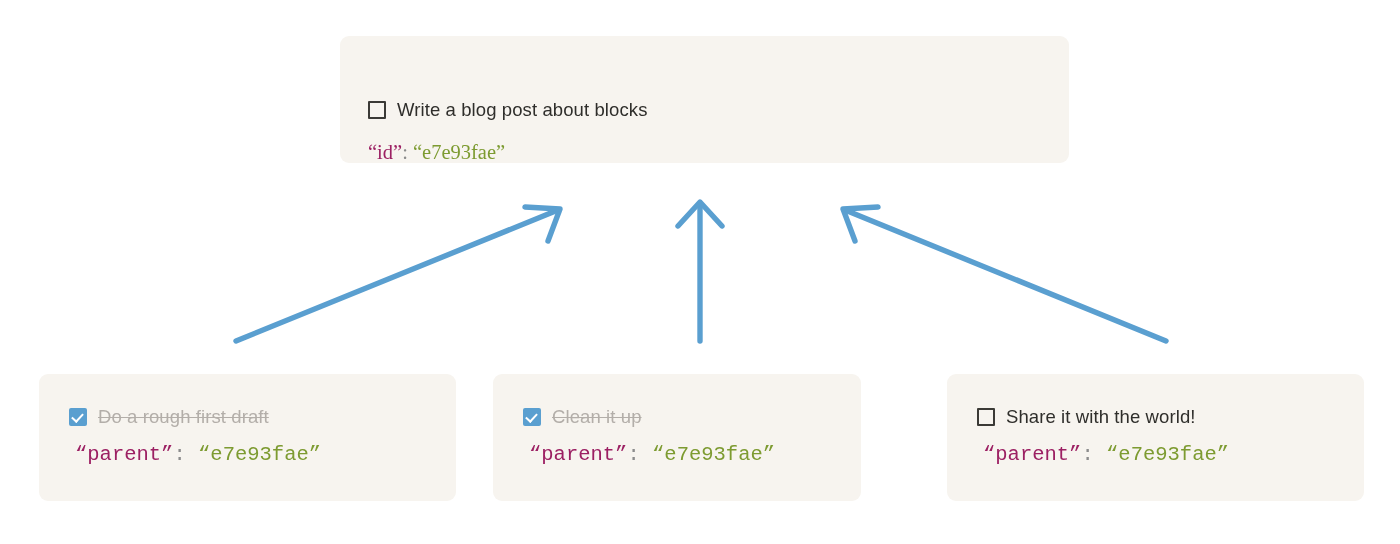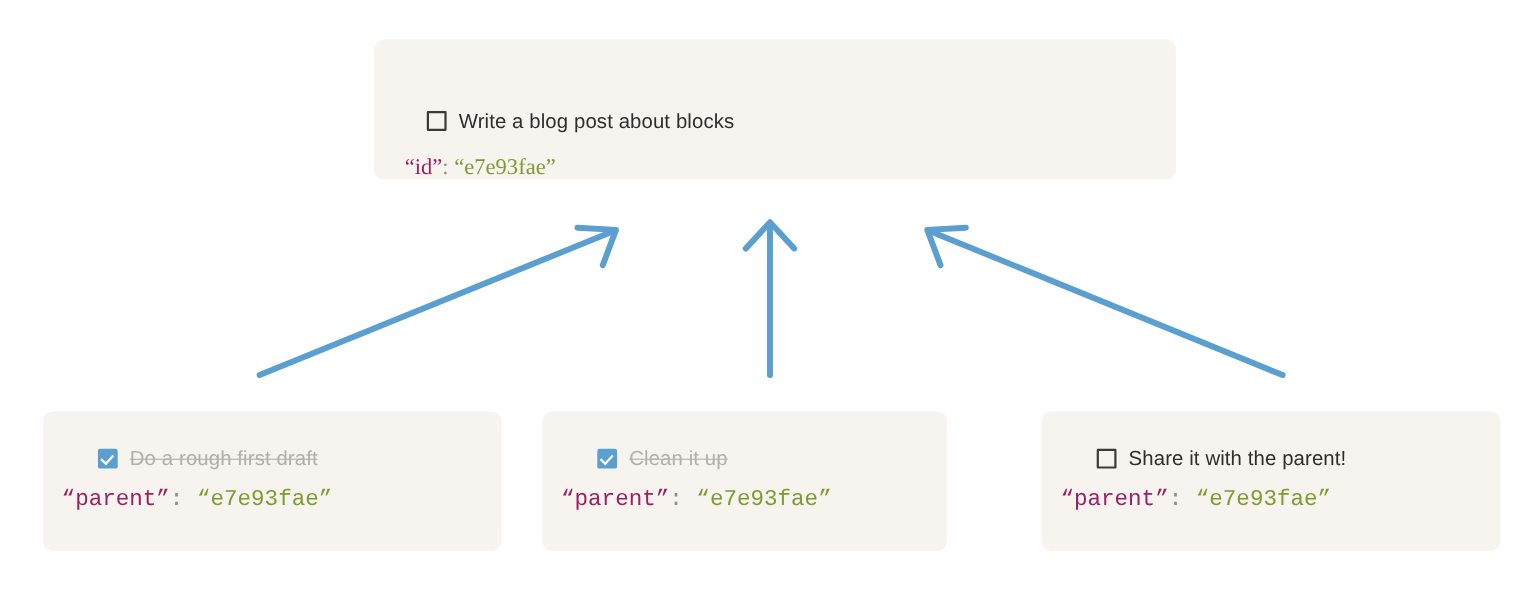--- a/index.html
+++ b/index.html
@@ -41,21 +41,20 @@
     border-radius: 9px;
     box-sizing: border-box;
     padding: 0;
   }
 
   .card-row {
     position: absolute;
     display: flex;
     align-items: center;
     white-space: nowrap;
-    margin-left: 20px;
   }
 
   
   .cb-empty {
     width: 18px;
     height: 18px;
     box-sizing: border-box;
     border: 2px solid #3b3a36;
     border-radius: 1px;
     background: transparent;
@@ -114,21 +113,21 @@
   #card-parent { left: 340px; top: 36px; width: 729px; height: 127px; }
   #card-parent .row-task { left: 28px; top: 63px; }
   #card-parent .kv { left: 28px; top: 105px; font-family: Liberation Serif, serif; }
 
   
   #card-child-1 { left: 39px;  top: 374px; width: 417px; height: 127px; }
   #card-child-2 { left: 493px; top: 374px; width: 368px; height: 127px; }
   #card-child-3 { left: 947px; top: 374px; width: 417px; height: 127px; }
 
   .card-child .row-task { left: 30px; top: 32px; }
-  .card-child .kv       { left: 17px; top: 69px; }
+  .card-child .kv       { left: 36px; top: 69px; }
 </style>
 </head>
 <body>
 
 <div id="canvas">
 
   <svg id="arrows" viewBox="0 0 1400 544">
 
     <g>
       <path d="M236 341 L 558 210" fill="none" stroke="#5a9fd0" stroke-width="5.4" stroke-linecap="round" stroke-linejoin="round"></path>
@@ -172,20 +171,20 @@
       <span class="task-label done">Clean it up</span>
     </div>
     <div class="kv">
       <span class="k">“parent”</span><span class="colon">:</span>&nbsp;<span class="v">“e7e93fae”</span>
     </div>
   </div>
 
   <div class="card card-child" id="card-child-3">
     <div class="card-row row-task">
       <span class="cb-empty"></span>
-      <span class="task-label">Share it with the parent!</span>
+      <span class="task-label">Share it with the world!</span>
     </div>
     <div class="kv">
       <span class="k">“parent”</span><span class="colon">:</span>&nbsp;<span class="v">“e7e93fae”</span>
     </div>
   </div>
 
 </div>
 
 </body></html>

